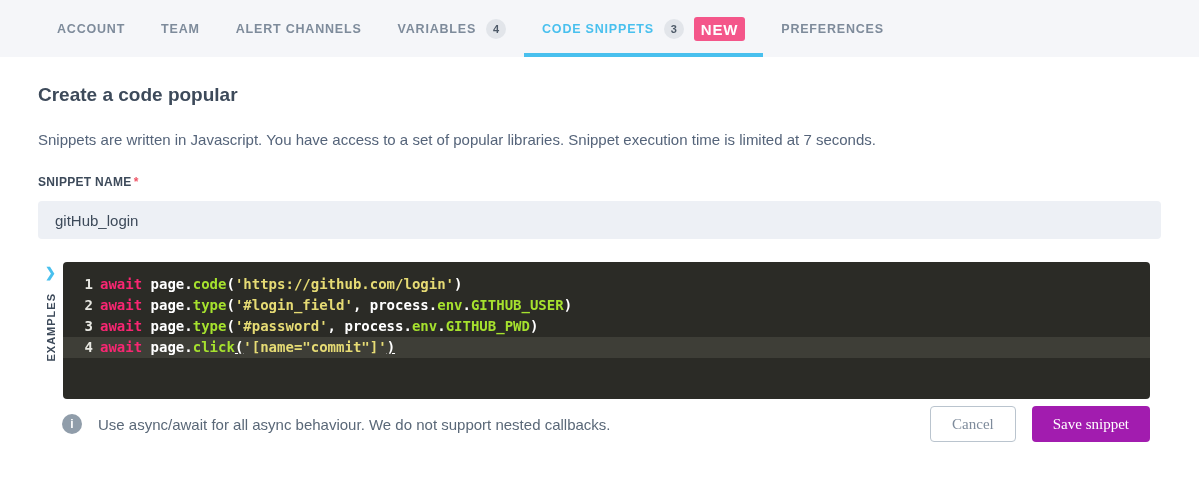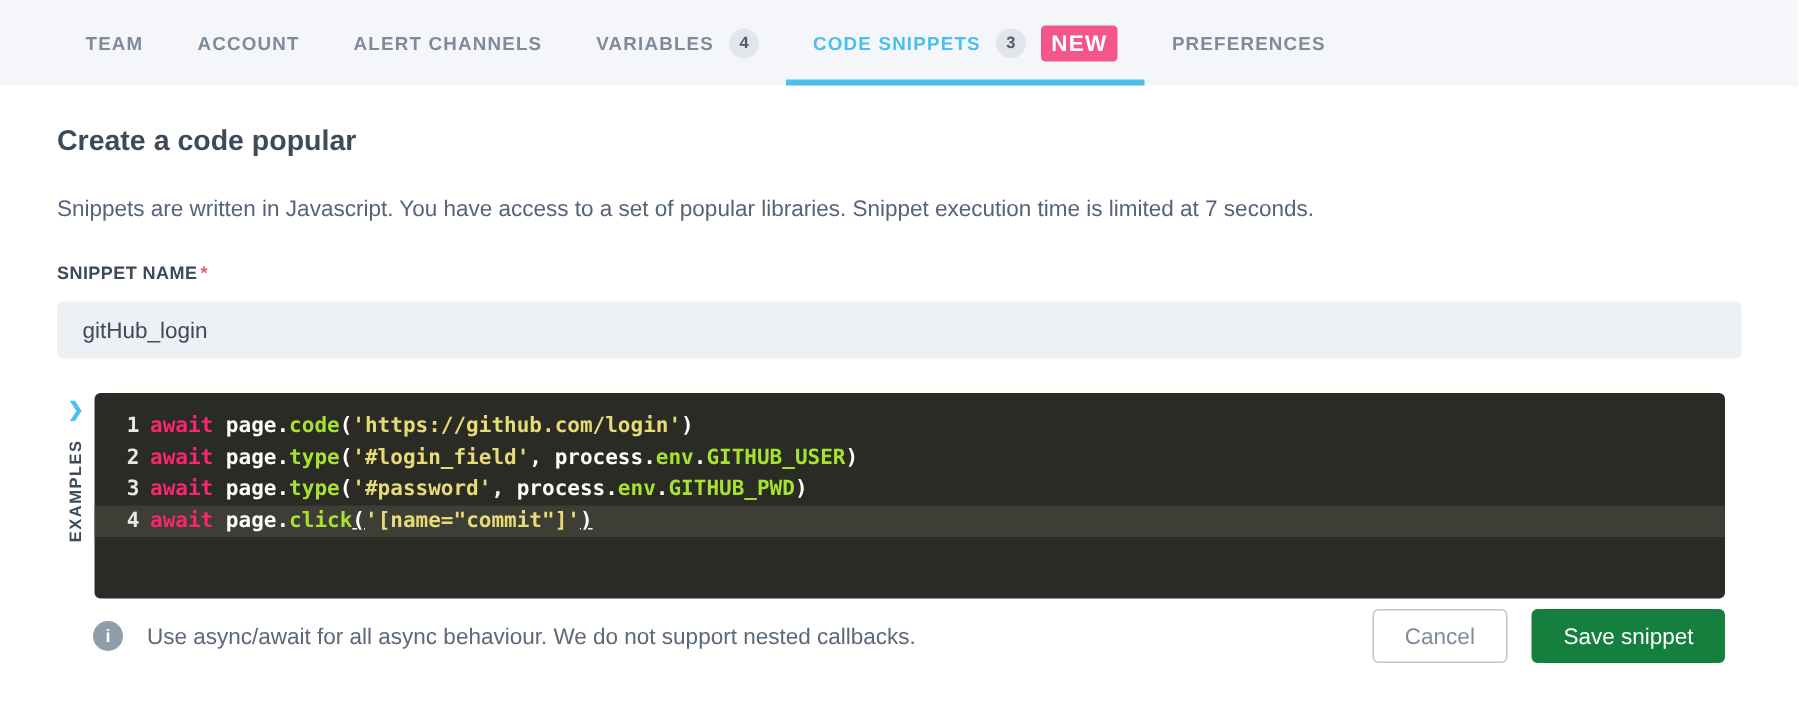--- a/index.html
+++ b/index.html
@@ -58,34 +58,34 @@
 
   
   .footer { margin-top:7px; display:flex; align-items:center; margin-right:11px; }
   .footer-note { display:flex; align-items:center; margin-left:24px; }
   .info-icon { width:20px; height:20px; border-radius:50%; background:#909daa;
     color:#ffffff; font-size:12px; font-weight:bold; display:flex;
     align-items:center; justify-content:center; font-style:normal; }
   .note-text { margin-left:16px; font-size:15px; color:#5a6878; }
   .footer-actions { margin-left:auto; display:flex; gap:16px; }
   .btn { height:36px; border-radius:4px; font-size:15px; cursor:pointer;
-    font-family:Liberation Sans, sans-serif; }
+    font-family:Liberation Serif, serif; }
   .btn-cancel { background:#ffffff; border:1px solid #bac4ce; color:#7e8b9b;
     padding:0 21px; }
-  .btn-save { background:#15803d; border:none; color:#ffffff; padding:0 21px;text-align:right; }
+  .btn-save { background:#a21caf; border:none; color:#ffffff; padding:0 21px;text-align:right; }
 </style>
 </head>
 <body>
 
 <div class="tab-bar">
     <div class="tab">
-      <span class="tab-label">TEAM</span>
+      <span class="tab-label">ACCOUNT</span>
     </div>
     <div class="tab">
-      <span class="tab-label">ACCOUNT</span>
+      <span class="tab-label">TEAM</span>
     </div>
     <div class="tab">
       <span class="tab-label">ALERT CHANNELS</span>
     </div>
     <div class="tab">
       <span class="tab-label">VARIABLES</span>
       <span class="count-badge">4</span>
     </div>
     <div class="tab active">
       <span class="tab-label">CODE SNIPPETS</span>

